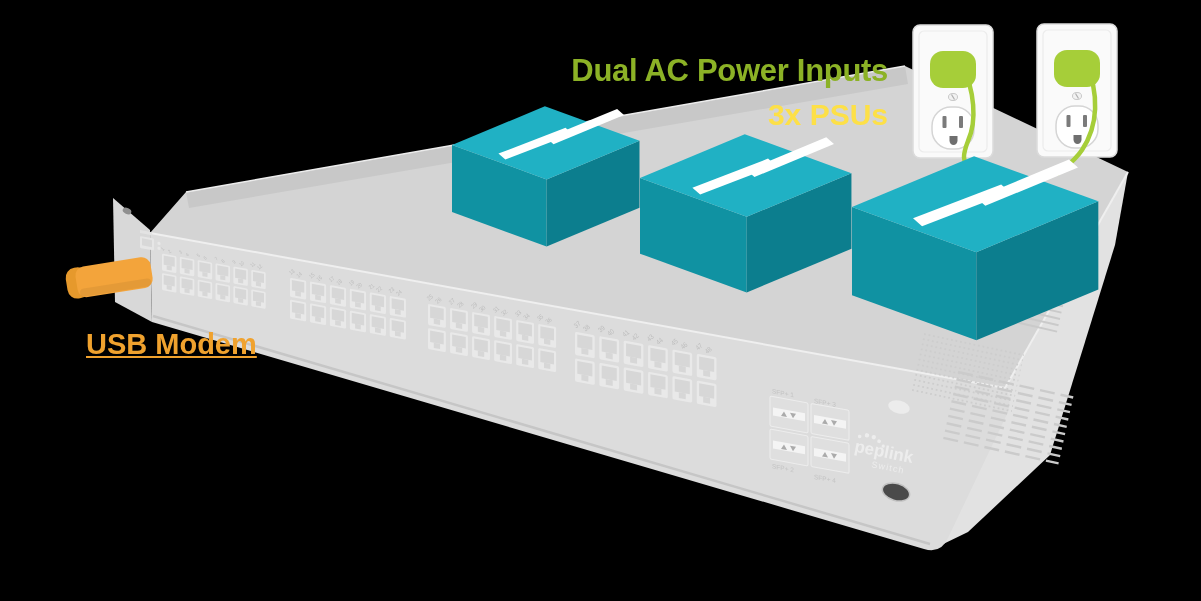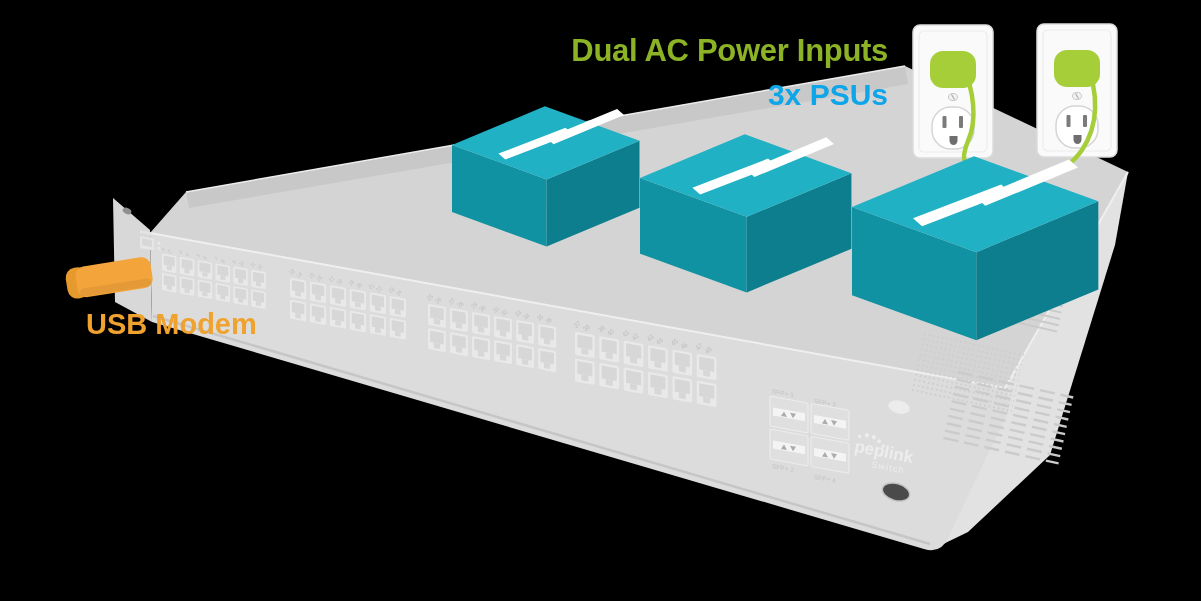--- a/index.html
+++ b/index.html
@@ -1,20 +1,20 @@
 <!DOCTYPE html>
 <html><head>
 <meta charset="utf-8">
 <style>
   html,body{margin:0;padding:0;background:#000;}
   .stage{position:relative;width:1201px;height:601px;background:#000;overflow:hidden;
          font-family:"Liberation Sans",sans-serif;}
   .stage svg{position:absolute;left:0;top:0;}
   svg text{font-family:"Liberation Sans",sans-serif;}
-  .ann{position:absolute;font-weight:bold;white-space:nowrap;}
+  .ann{position:absolute;font-weight:bold;white-space:nowrap;margin-top:20px;}
   .ann-dual{right:313px;top:33px;font-size:31px;letter-spacing:-0.3px;}
   .ann-psus{right:313px;top:78px;font-size:30px;}
   .ann-usb{left:86px;top:303px;font-size:29px;line-height:43px;}
   .sfp-label{font-size:6.5px;fill:#C3C3C3;}
   .port-num{font-size:5.5px;fill:#BDBDBD;}
 </style>
 </head>
 <body>
 
 <div class="stage">
@@ -379,17 +379,17 @@
           <polygon points="0,0 110,40 110,118 0,78" fill="#1092A2"></polygon>
           <polygon points="110,40 218,-5 218,73 110,118" fill="#0C7E8E"></polygon>
           <polygon points="0,0 108,-45 218,-5 110,40" fill="#20B1C4"></polygon>
           <polygon points="54,10 132,-20 140,-13 62,17" fill="#FFFFFF"></polygon>
           <polygon points="110,-8 192,-42 200,-35 118,-1" fill="#FFFFFF"></polygon>
         </g>
       </g>
   </svg>
 
   <div class="ann ann-dual" style="color: rgb(140, 178, 38);">Dual AC Power Inputs</div>
-  <div class="ann ann-psus" style="color: #0ea5e9; text-align: right;">3x PSUs</div>
-  <div class="ann ann-usb" style="color: rgb(240, 162, 46);">
+  <div class="ann ann-psus" style="color: #fde047; text-align: right;">3x PSUs</div>
+  <div class="ann ann-usb" style="color: rgb(240, 162, 46); text-decoration: underline;">
     <div>USB Modem</div>
   </div>
 </div>
 
 </body></html>

